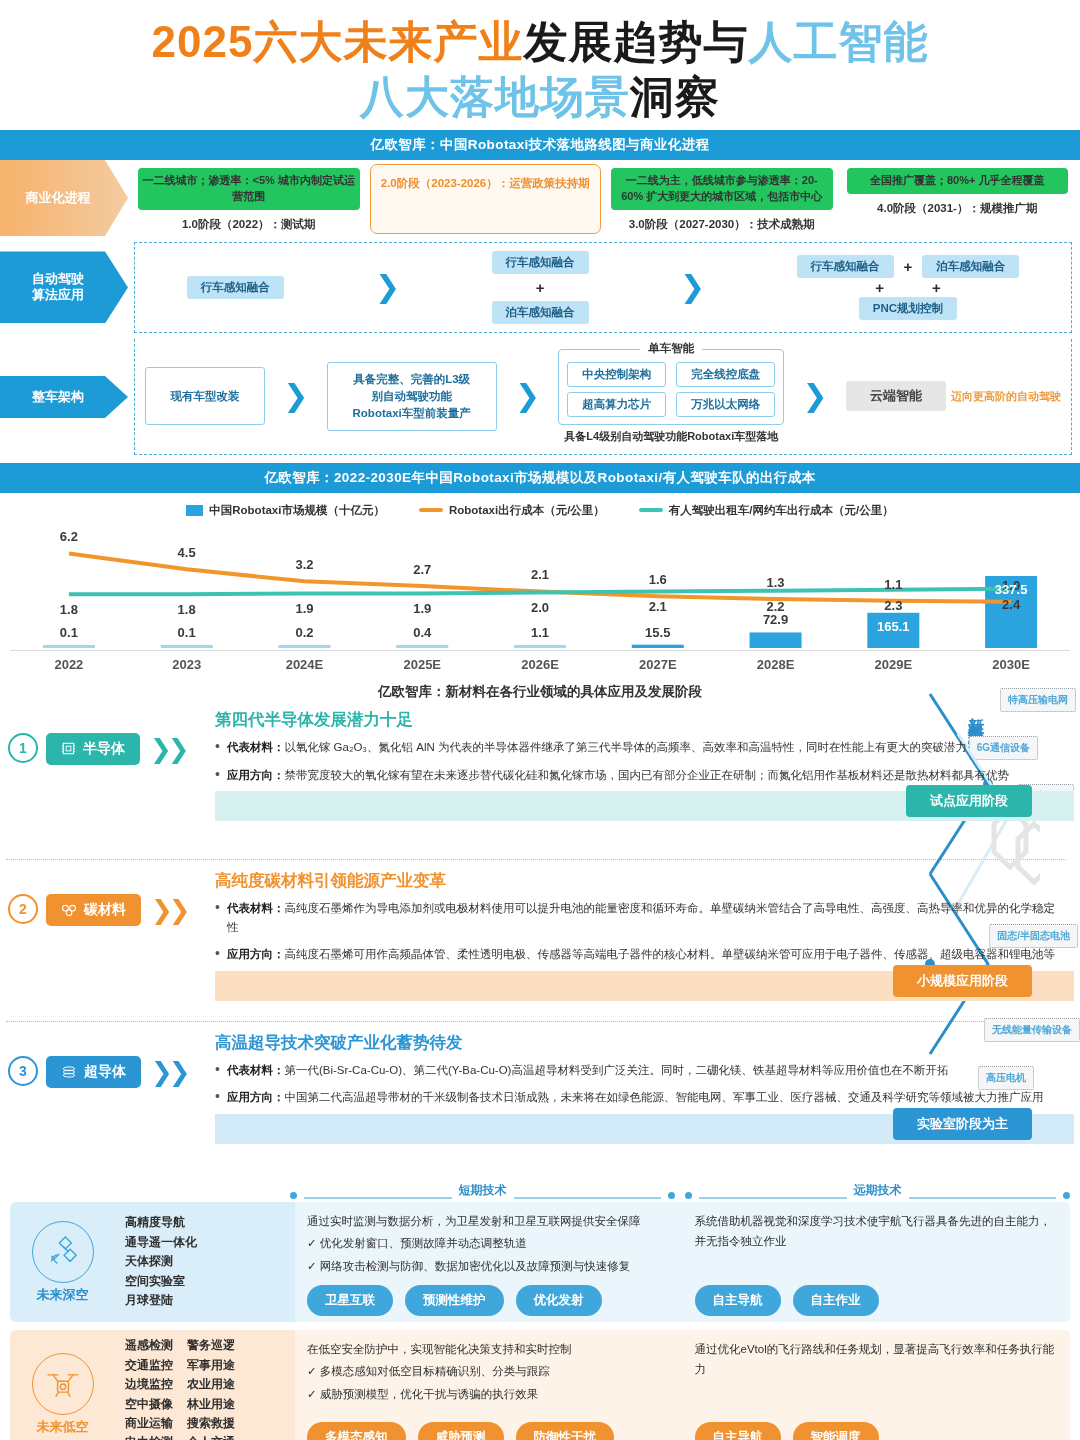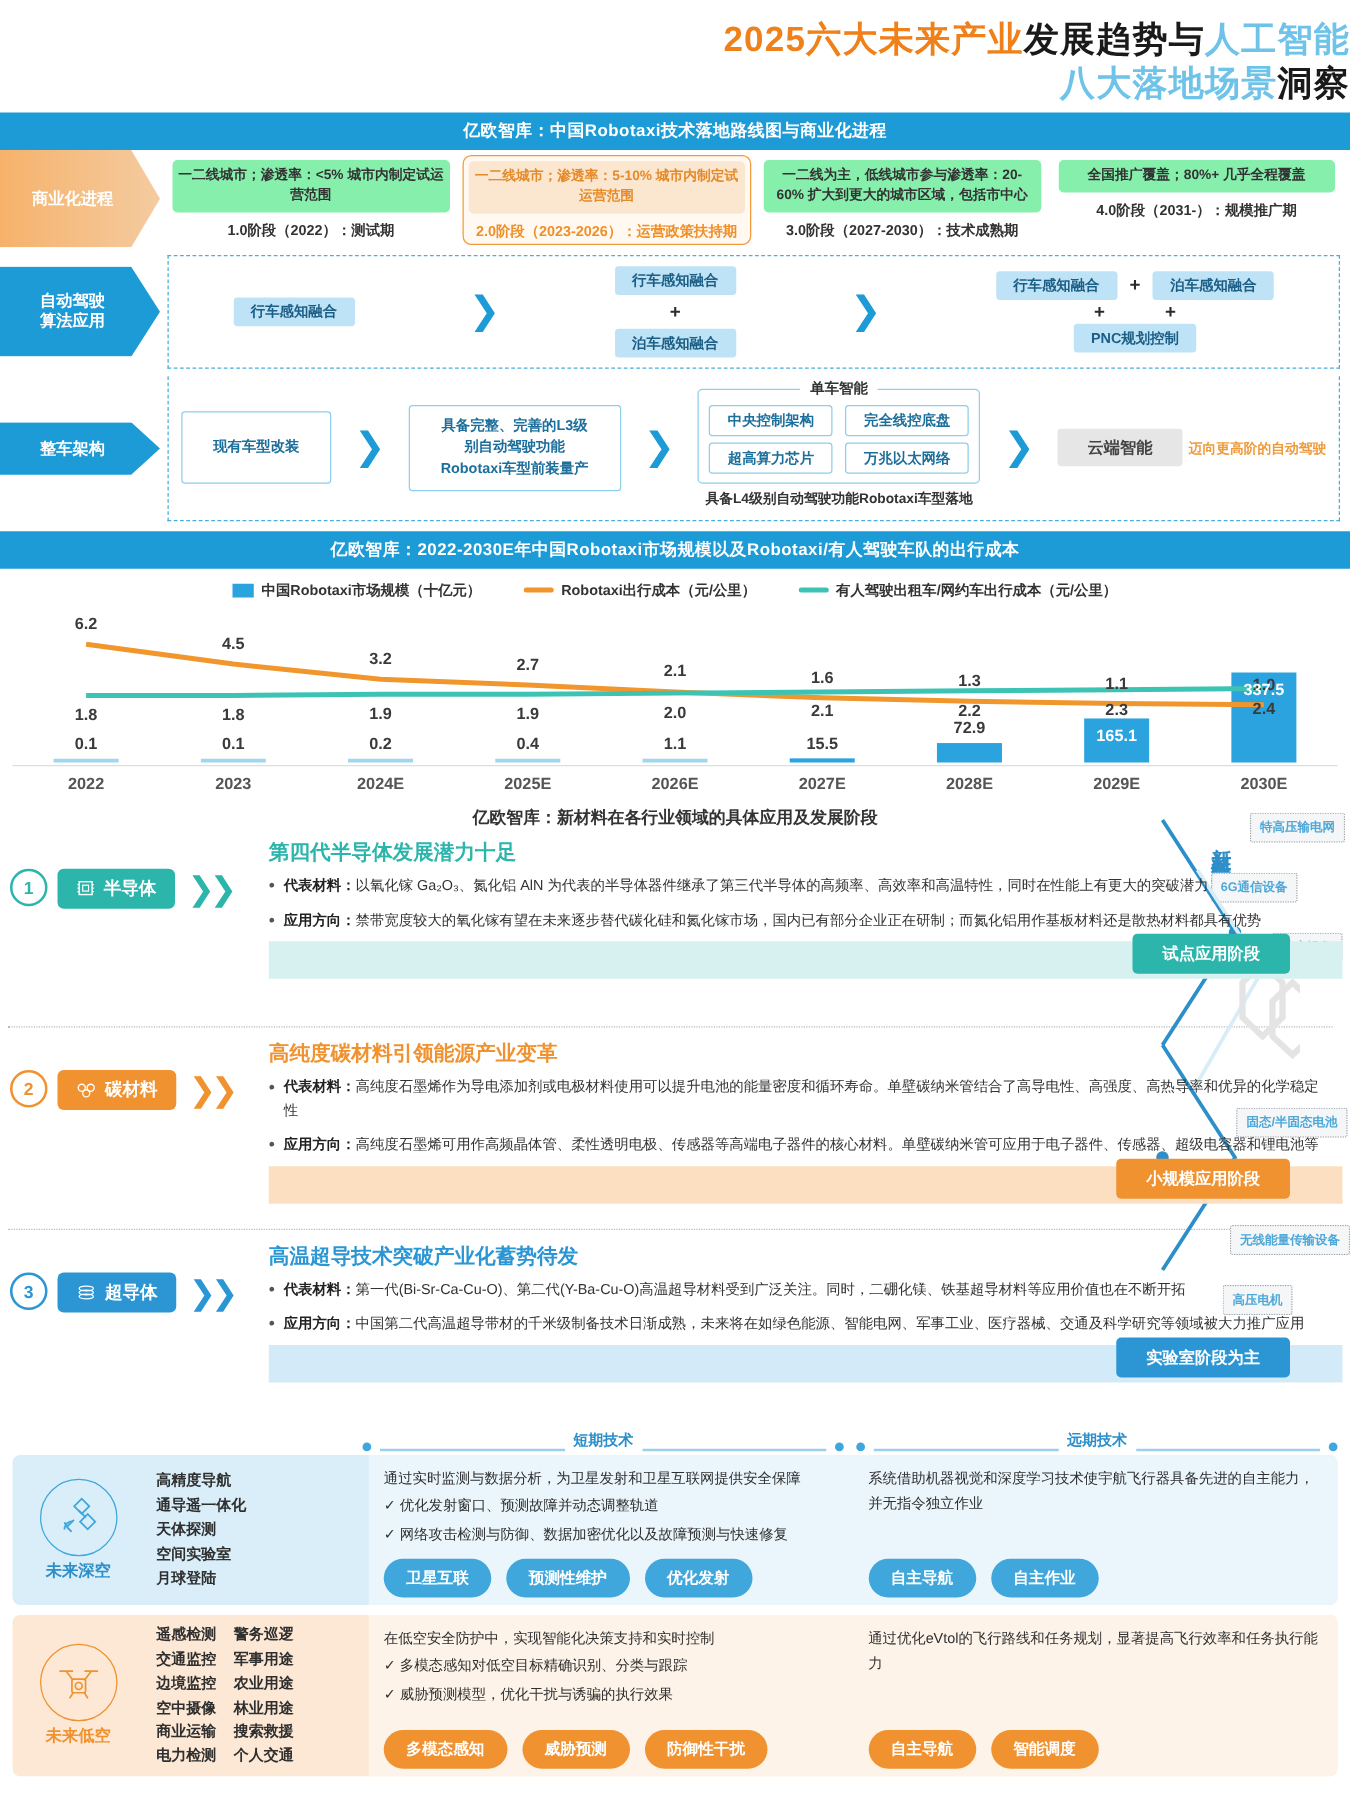--- a/index.html
+++ b/index.html
@@ -4,21 +4,21 @@
 <style>
   * { box-sizing: border-box; margin:0; padding:0; }
   body {
     width:1080px; height:1440px; background:#ffffff;
     font-family:"Liberation Sans","DejaVu Sans",sans-serif;
     color:#333; overflow:hidden; position:relative;
   }
 
   
   .title-wrap { padding:14px 0 6px; text-align:center; }
-  .title-line { font-size:28px; font-weight:bold; letter-spacing:1px; line-height:1.25; white-space:nowrap;text-align:right; }
+  .title-line { font-size:44px; font-weight:bold; letter-spacing:1px; line-height:1.25; white-space:nowrap; }
   .t-orange { color:#F08019; }
   .t-black  { color:#1a1a1a; }
   .t-blue   { color:#6FC3E8; }
 
   
   .banner {
     background:#1C9BD6; color:#fff; text-align:center;
     font-size:13.5px; font-weight:bold; padding:6px 0; letter-spacing:.4px;
   }
   .banner-light {
@@ -40,21 +40,21 @@
   }
   .rm-tag span { position:relative; z-index:2; padding-right:12px; }
   .tag-orange .chev { background:linear-gradient(90deg,#F6B26B,#F4CBA0); }
   .tag-blue .chev   { background:#1C9BD6; }
 
   
   .phases { flex:1; display:flex; gap:6px; padding:4px 8px 2px 6px; }
   .phase { flex:1; display:flex; flex-direction:column; align-items:center; padding:4px 4px 2px; border-radius:7px; }
   .phase.active { border:1.6px solid #EF9B3B; background:#FFF9F2; }
   .phase-box {
-    background:#86efac; border-radius:4px; width:100%;
+    background:#22c55e; border-radius:4px; width:100%;
     text-align:center; font-size:11px; line-height:1.45; padding:5px 4px; color:#333; font-weight:bold;
   }
   .phase.active .phase-box { background:#FBE6D0; color:#E58A28; }
   .phase-label { font-size:11.5px; font-weight:bold; margin-top:7px; color:#333; white-space:nowrap; }
   .phase.active .phase-label { color:#EE8F28; }
 
   
   .dashed-panel {
     border:1.4px dashed #49AEDE; margin:4px 8px 4px 134px;
     padding:8px 6px; position:relative; min-height:60px;
@@ -181,22 +181,20 @@
       <div class="chev"></div>
       <span>商业化进程</span>
     </div>
     <div class="phases">
       <div class="phase">
         <div class="phase-box">一二线城市；渗透率：&lt;5%
 城市内制定试运营范围</div>
         <div class="phase-label">1.0阶段（2022）：测试期</div>
       </div>
       <div class="phase active">
-        <div class="phase-box">一二线城市；渗透率：5-10%
-城市内制定试运营范围</div>
         <div class="phase-label">2.0阶段（2023-2026）：运营政策扶持期</div>
       </div>
       <div class="phase">
         <div class="phase-box">一二线为主，低线城市参与渗透率：20-60%
 扩大到更大的城市区域，包括市中心</div>
         <div class="phase-label">3.0阶段（2027-2030）：技术成熟期</div>
       </div>
       <div class="phase">
         <div class="phase-box">全国推广覆盖；80%+
 几乎全程覆盖</div>

